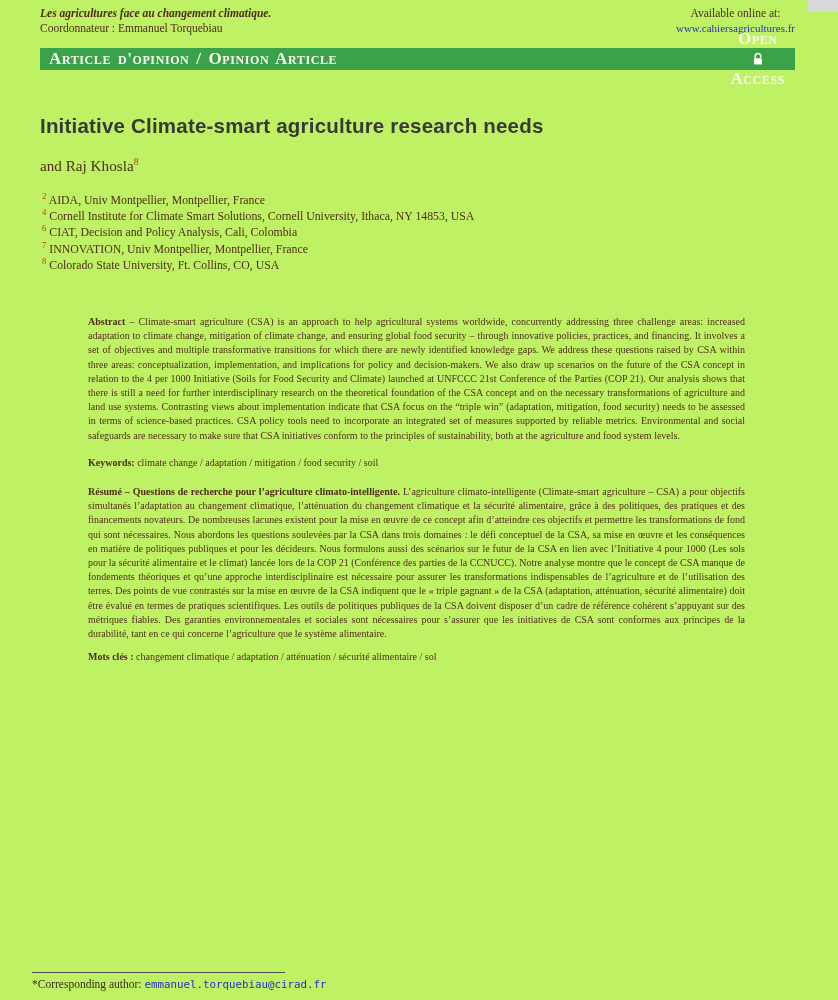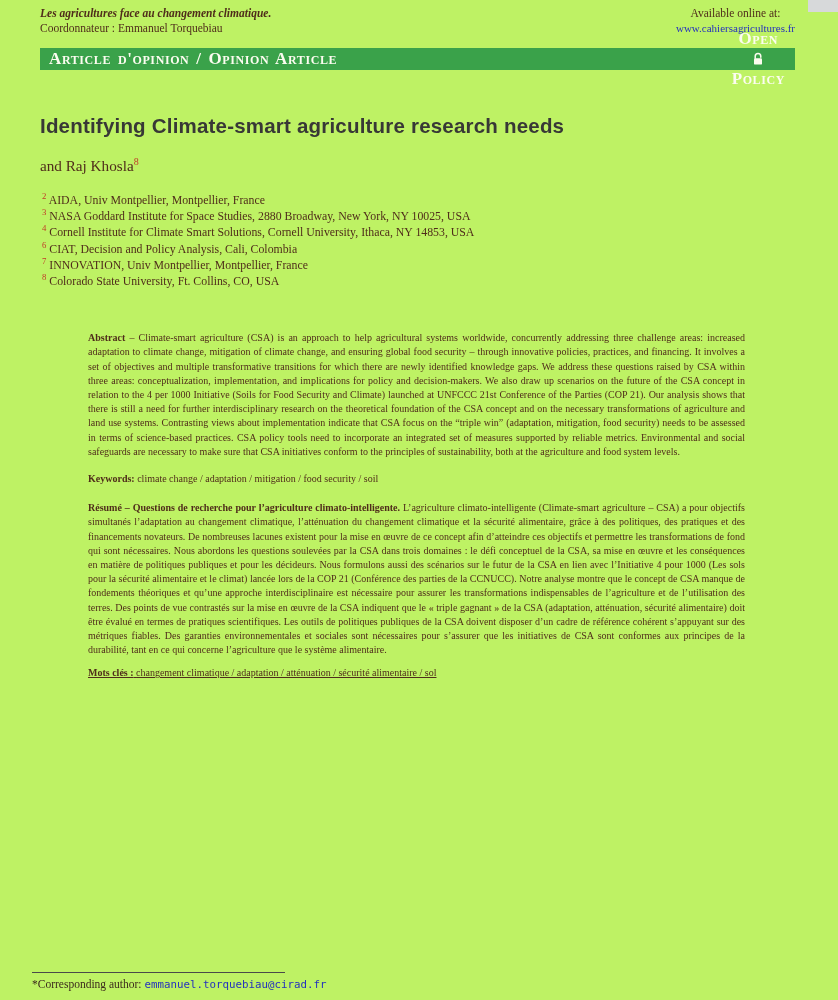--- a/index.html
+++ b/index.html
@@ -36,21 +36,21 @@
   .authors { margin:17px 70px 0 40px; font-size:15.2px; line-height:1.45; }
   sup.red-sup { color:var(--sup-red,#c13a28); font-size:0.66em; line-height:0; }
 
   .affils { margin:15px 40px 0 42px; font-size:11.8px; line-height:16.2px; }
   .affil sup { color:var(--sup-red,#c13a28); font-size:0.74em; line-height:0; }
 
   .block { margin-left:88px; width:657px; font-size:10px; line-height:14.2px; text-align:justify; }
   .abstract { margin-top:42px; }
   .keywords { margin-top:13px; text-align:left; }
   .resume { margin-top:15px; }
-  .motscles { margin-top:9px; text-align:left;text-decoration:underline; }
+  .motscles { margin-top:9px; text-align:left; }
   .block b { font-weight:bold; }
 
   .footnote { position:absolute; left:32px; bottom:9px; font-size:11.5px; color:#3c2a1c; }
   .footnote-rule { width:253px; border-top:1px solid #4a4a4a; margin-bottom:5px; }
   .email-link { font-family:"DejaVu Sans Mono", monospace; font-size:10.8px; color:var(--link-blue,#2531bd); text-decoration:none; cursor:pointer; }
 </style>
 </head>
 <body>
 
 <div class="page">
@@ -69,33 +69,32 @@
   </div>
 
   <div class="banner">
     <span class="banner-left">Article d'opinion / Opinion Article</span>
     <span class="banner-right">
       <span>Open</span>
       <svg class="oa-icon" width="12" height="14" viewBox="0 0 12 14" aria-hidden="true">
         <path d="M3.2 6.2 V4.4 a2.8 2.8 0 0 1 5.6 0 V5.2" fill="none" stroke="#fcfcf0" stroke-width="1.5" stroke-linecap="round"></path>
         <rect x="2" y="6.2" width="8" height="6.4" rx="1.2" fill="#fcfcf0"></rect>
       </svg>
-      <span>Policy</span>
+      <span>Access</span>
     </span>
   </div>
 
-  <h1 class="title">Identifying Climate-smart agriculture research needs</h1>
+  <h1 class="title">Initiative Climate-smart agriculture research needs</h1>
 
   <div class="authors">
     <div>and <span>Raj Khosla</span><sup class="red-sup">8</sup></div>
   </div>
 
   <div class="affils">
       <div class="affil"><sup>2</sup> AIDA, Univ Montpellier, Montpellier, France</div>
-      <div class="affil"><sup>3</sup> NASA Goddard Institute for Space Studies, 2880 Broadway, New York, NY 10025, USA</div>
       <div class="affil"><sup>4</sup> Cornell Institute for Climate Smart Solutions, Cornell University, Ithaca, NY 14853, USA</div>
       <div class="affil"><sup>6</sup> CIAT, Decision and Policy Analysis, Cali, Colombia</div>
       <div class="affil"><sup>7</sup> INNOVATION, Univ Montpellier, Montpellier, France</div>
       <div class="affil"><sup>8</sup> Colorado State University, Ft. Collins, CO, USA</div>
     </div>
 
   <div class="block abstract">
     <b>Abstract</b>
     <span>– Climate-smart agriculture (CSA) is an approach to help agricultural systems worldwide, concurrently addressing three challenge areas: increased adaptation to climate change, mitigation of climate change, and ensuring global food security – through innovative policies, practices, and financing. It involves a set of objectives and multiple transformative transitions for which there are newly identified knowledge gaps. We address these questions raised by CSA within three areas: conceptualization, implementation, and implications for policy and decision-makers. We also draw up scenarios on the future of the CSA concept in relation to the 4 per 1000 Initiative (Soils for Food Security and Climate) launched at UNFCCC 21st Conference of the Parties (COP 21). Our analysis shows that there is still a need for further interdisciplinary research on the theoretical foundation of the CSA concept and on the necessary transformations of agriculture and land use systems. Contrasting views about implementation indicate that CSA focus on the “triple win” (adaptation, mitigation, food security) needs to be assessed in terms of science-based practices. CSA policy tools need to incorporate an integrated set of measures supported by reliable metrics. Environmental and social safeguards are necessary to make sure that CSA initiatives conform to the principles of sustainability, both at the agriculture and food system levels.</span>
   </div>

